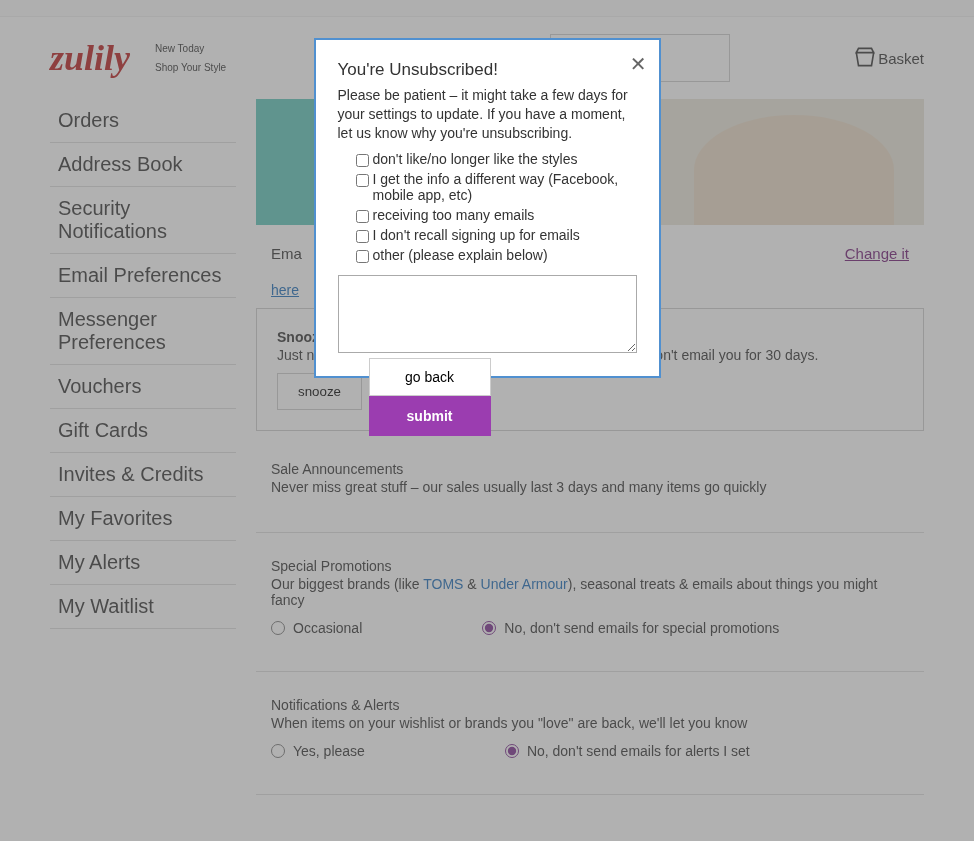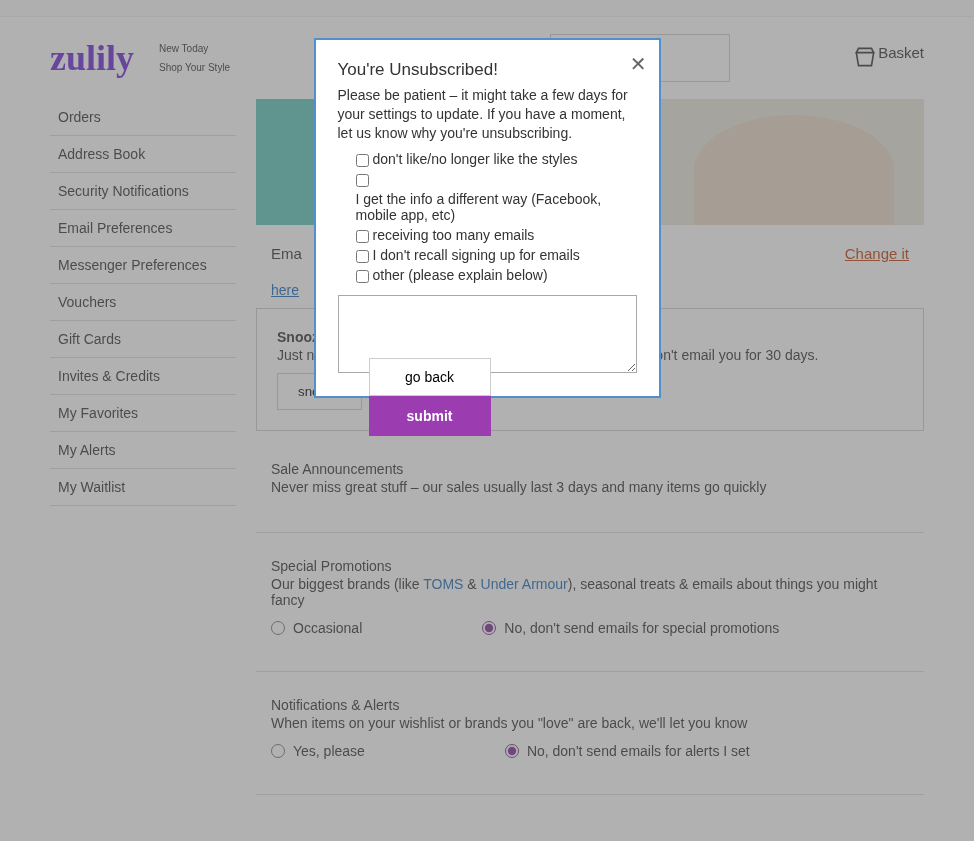--- a/index.html
+++ b/index.html
@@ -1,37 +1,37 @@
 <!DOCTYPE html>
 <html><head>
 <meta charset="utf-8">
 <style>
 * { box-sizing: border-box; margin: 0; padding: 0; }
 body { font-family: -apple-system, BlinkMacSystemFont, "Segoe UI", Helvetica, Arial, sans-serif; font-size: 14px; color: #333; background: #fff; width: 974px; }
 .topbar { height: 17px; background: #fafafa; border-bottom: 1px solid #eee; }
 .header { display: flex; align-items: center; padding: 20px 50px; position: relative; }
-.logo { font-family: cursive; font-size: 36px; color: #6d28d9; font-weight: bold; margin-right: 25px; }
+.logo { font-family: cursive; font-size: 36px; color: #b91c1c; font-weight: bold; margin-right: 25px; font-style: italic; }
 .nav-links { display: flex; flex-direction: column; gap: 8px; }
 .nav-link { color: #333; text-decoration: none; font-size: 10px; }
 .nav-link2 { margin-left: 100px; }
 .search-box { position: absolute; left: 550px; width: 180px; height: 48px; border: 1px solid #ccc; display: flex; align-items: center; padding: 0 12px; color: #999; font-size: 15px; }
-.basket-wrap { position: absolute; right: 50px; display: flex; align-items: flex-start; }
+.basket-wrap { position: absolute; right: 50px; display: flex; align-items: center; }
 .basket-icon svg { width: 26px; height: 26px; }
 .basket-text { font-size: 15px; color: #333; }
 
 .page-body { display: flex; padding: 0 50px; gap: 20px; }
 .sidebar { width: 186px; flex-shrink: 0; }
-.sidebar-item { padding: 10px 8px; border-bottom: 1px solid #ddd; font-size: 14px; color: #333; cursor: pointer; }
+.sidebar-item { padding: 10px 8px; border-bottom: 1px solid #ddd; font-size: 20px; color: #333; cursor: pointer; }
 .main { flex: 1; }
 
 .hero { height: 126px; background: linear-gradient(to right, #5cc5b9 0%, #5cc5b9 50%, #e8e4d8 50%, #e8e4d8 100%); position: relative; overflow: hidden; }
 .hero-dog { position: absolute; right: 30px; bottom: 0; width: 200px; height: 110px; background: #e8d9c5; border-radius: 50% 50% 0 0; }
 
 .email-row { display: flex; align-items: center; padding: 20px 15px; gap: 6px; font-size: 15px; }
-.email-row a { color: #c2410c; text-decoration: underline; text-align: center; }
+.email-row a { color: #701a75; text-decoration: underline; text-align: center; }
 
 .snooze-box { border: 1px solid #ccc; padding: 20px; margin: 0 0 20px 0; }
 .snooze-title { font-weight: bold; margin-bottom: 2px; }
 .snooze-desc { margin-bottom: 10px; }
 .snooze-btn { border: 1px solid #ccc; background: #fff; padding: 10px 20px; cursor: pointer; }
 
 .divider { border-top: 1px solid #ddd; margin: 15px 0; }
 
 .section { padding: 10px 15px; }
 .section-title { font-weight: normal; margin-bottom: 2px; }
@@ -167,21 +167,21 @@
   <div class="modal-wrap">
     <div class="modal">
       <button class="modal-close">✕</button>
       <div class="modal-title">You're Unsubscribed!</div>
       <div class="modal-text">Please be patient – it might take a few days for your settings to update. If you have a moment, let us know why you're unsubscribing.</div>
       <ul class="reason-list">
         <li class="reason-item">
             <input type="checkbox" style="">
             <span>don't like/no longer like the styles</span>
           </li>
-        <li class="reason-item" style="flex-direction:column;align-items:flex-start">
+        <li class="reason-item" style="flex-direction:row;align-items:flex-start">
             <input type="checkbox" style="">
             <span>I get the info a different way (Facebook, mobile app, etc)</span>
           </li>
         <li class="reason-item">
             <input type="checkbox" style="">
             <span>receiving too many emails</span>
           </li>
         <li class="reason-item">
             <input type="checkbox" style="">
             <span>I don't recall signing up for emails</span>

